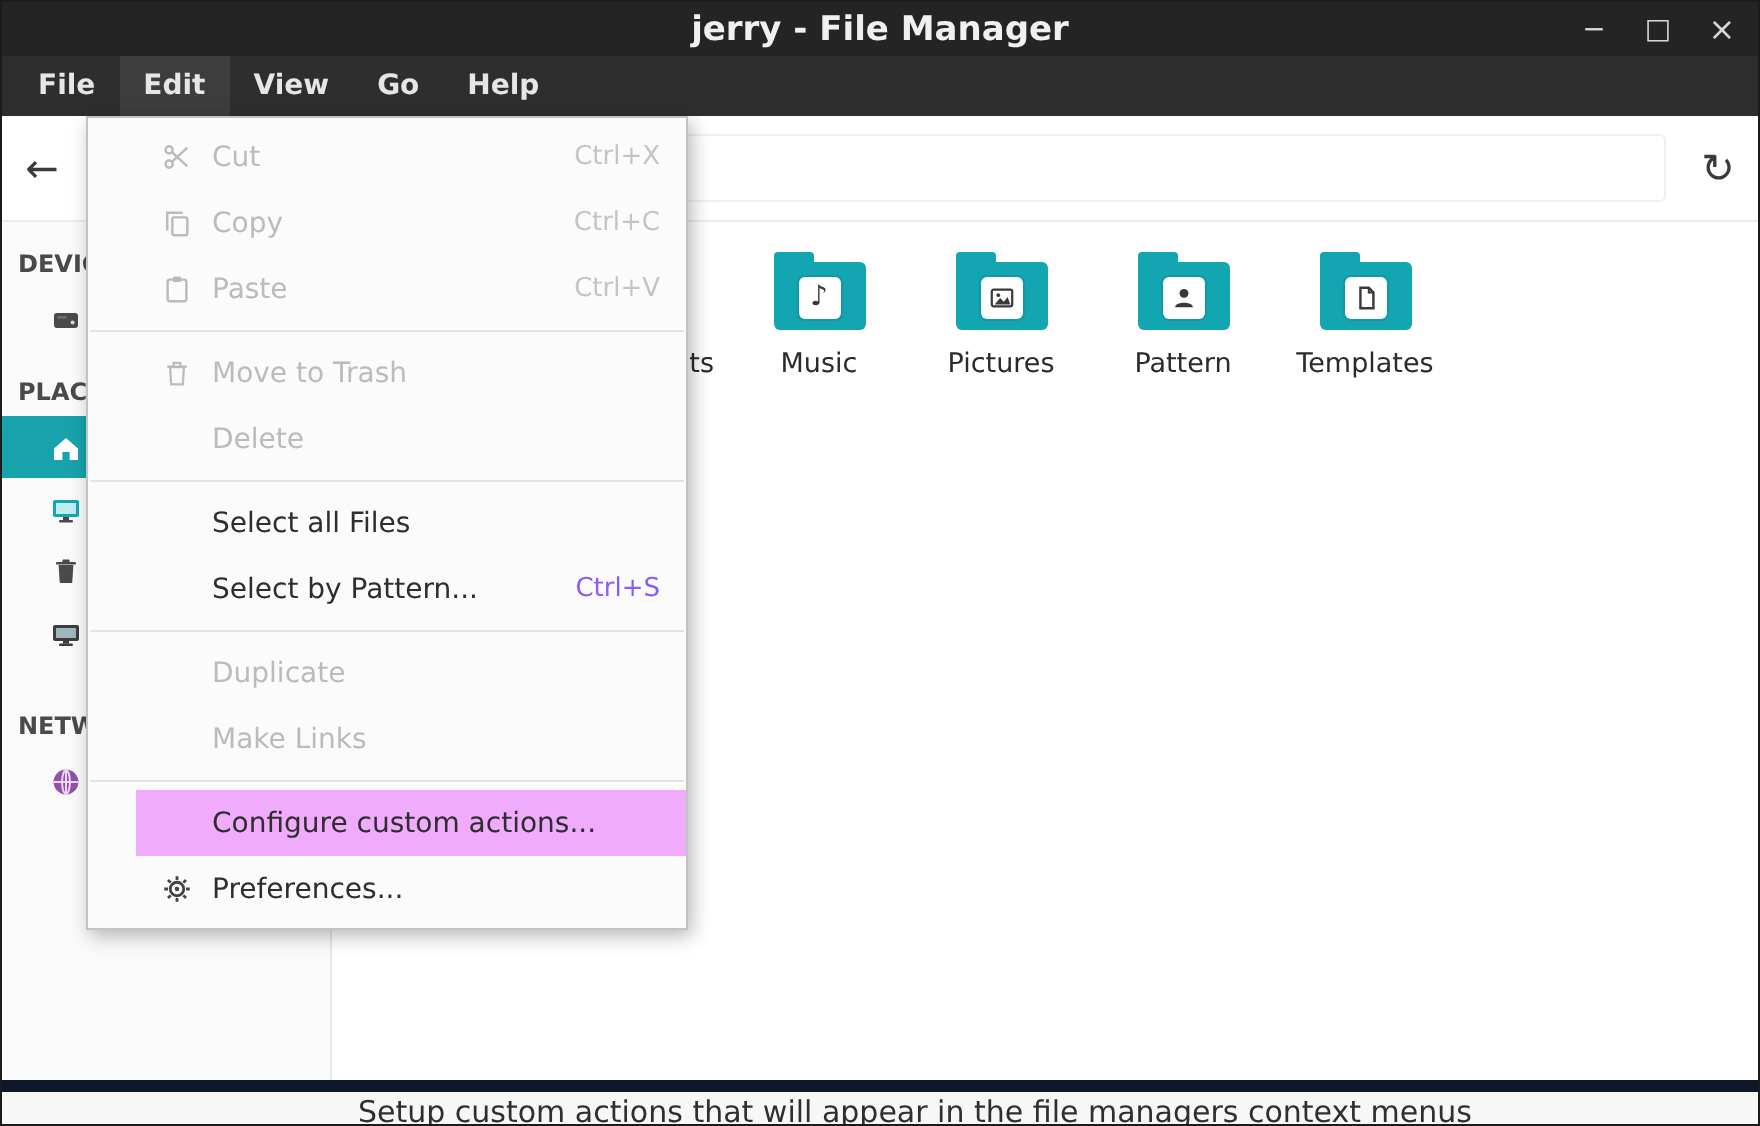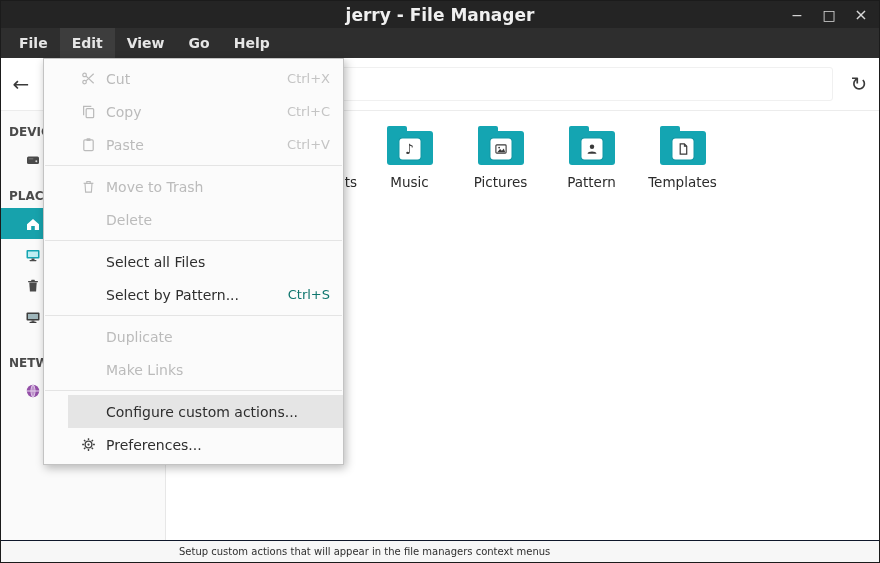--- a/index.html
+++ b/index.html
@@ -32,30 +32,30 @@
   .main { position:absolute; left:165px; top:110px; right:0; bottom:22px; background:#ffffff; }
   .icon-grid { display:flex; padding-left:107px; padding-top:13px; }
   .file-cell { width:91px; display:flex; flex-direction:column; align-items:center; }
   .folder { position:relative; width:46px; height:34px; background:#14a5b2; border-radius:2px 3px 3px 3px; margin-top:7px; }
   .folder::before { content:""; position:absolute; top:-5px; left:0; width:20px; height:7px; background:#14a5b2; border-radius:2px 2px 0 0; }
   .emblem { position:absolute; left:50%; top:52%; transform:translate(-50%,-50%); width:21px; height:21px; background:#ffffff; border-radius:3px; display:flex; align-items:center; justify-content:center; color:#3a3a3a; box-shadow:0 0 0 1px rgba(0,0,0,0.08); }
   .emblem .note { font-size:14px; line-height:1; color:#3a3a3a; }
   .file-label { margin-top:9px; font-size:13.5px; color:#2b2b2b; white-space:nowrap; }
 
   
-  .statusbar { position:absolute; left:0; bottom:0; width:100%; height:22px; background:#f7f7f7; border-top:1px solid #0f172a; font-size:10px; color:#2f2f2f; line-height:21px; padding-left:178px; white-space:nowrap; }
+  .statusbar { position:absolute; left:0; bottom:0; width:100%; height:22px; background:#f7f7f7; border-top:6px solid #0f172a; font-size:15px; color:#2f2f2f; line-height:21px; padding-left:178px; white-space:nowrap; }
 
   
   .dropdown { position:absolute; left:42px; top:57px; width:301px; background:#fbfbfb; border:1px solid #c3c3c3; box-shadow:2px 3px 9px rgba(0,0,0,0.28); padding:3px 0; z-index:20; }
   .menu-item { height:33px; display:flex; align-items:center; padding:0 13px 0 9px; font-size:14px; color:#2e2e2e;margin-left:24px; }
   .menu-item .mi-icon { width:23px; margin-right:6px; display:flex; align-items:center; justify-content:center; }
-  .menu-item .mi-accel { margin-left:auto; font-size:13px; color:#0f766e; }
+  .menu-item .mi-accel { margin-left:auto; font-size:13px; color:#8b5cf6; }
   .menu-item.disabled { color:#bbbbbb; }
   .menu-item.disabled .mi-accel { color:#c4c4c4; }
-  .menu-item.highlight { background:#e5e5e5; }
+  .menu-item.highlight { background:#f0abfc; }
   .menu-sep { height:1px; background:#e4e4e4; margin:4px 1px; }
 
   svg { display:block; }
 </style>
 </head>
 <body>
 
 <div class="window">
 
   <div class="titlebar">

